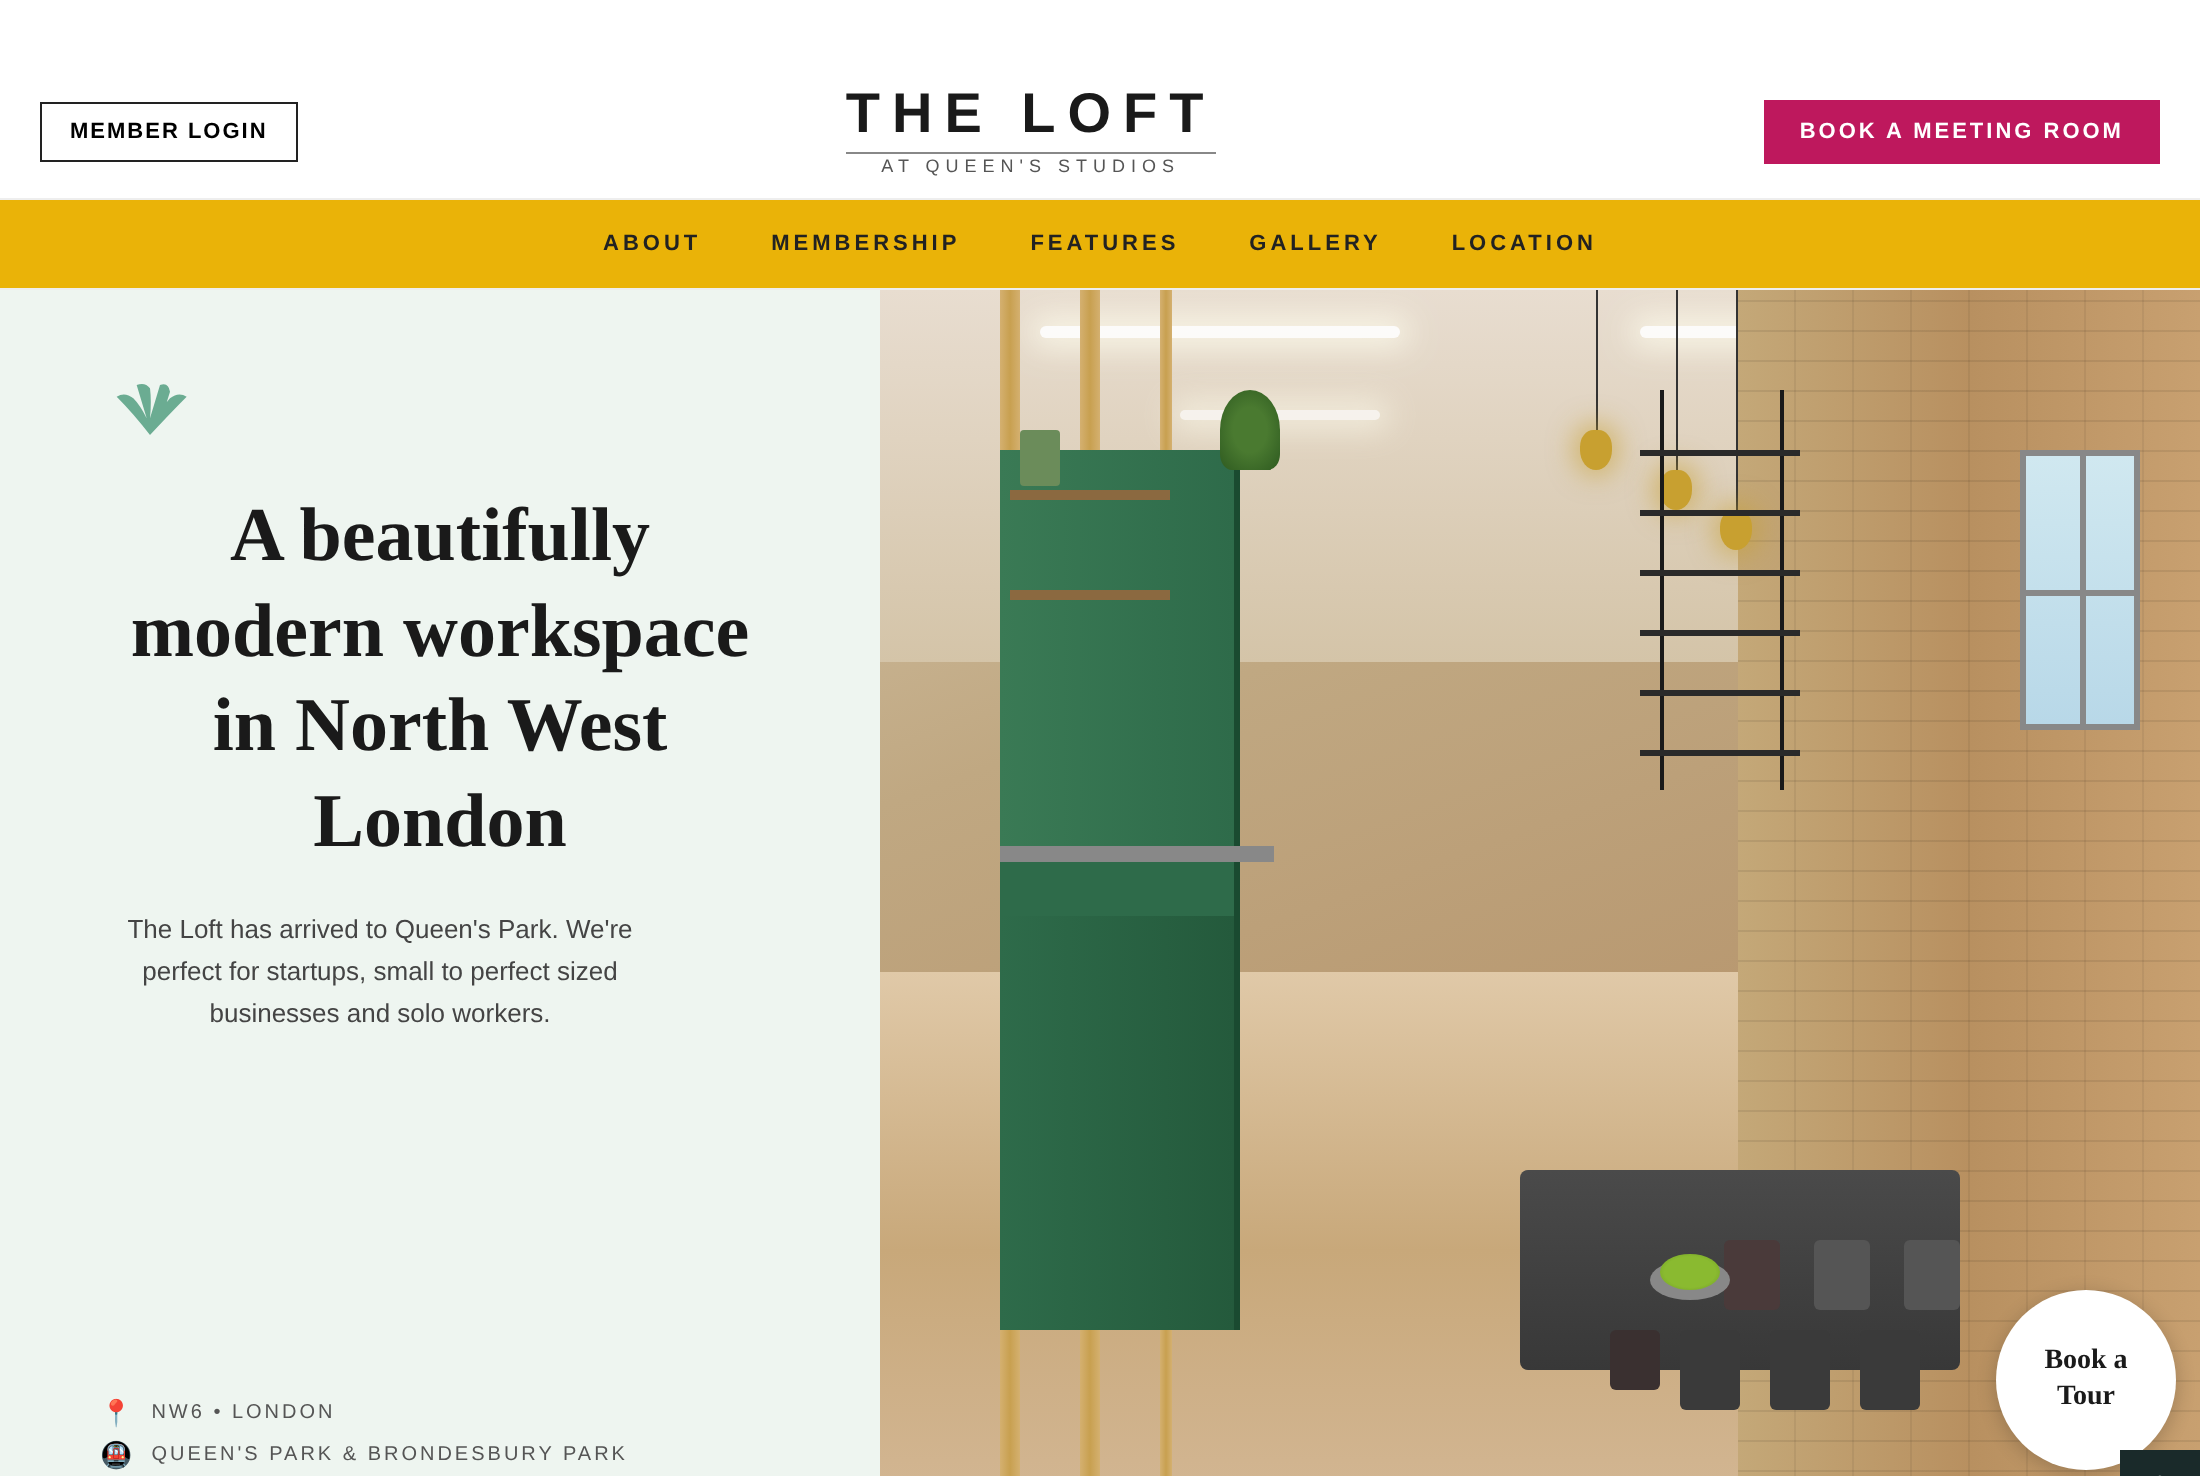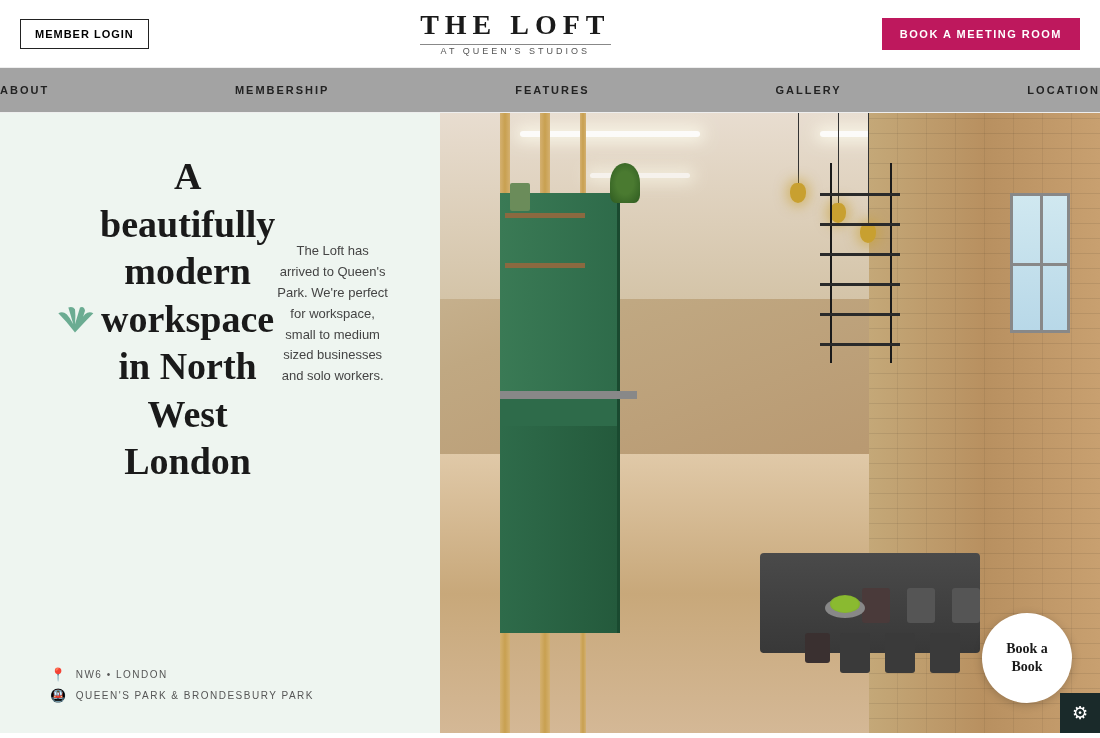--- a/index.html
+++ b/index.html
@@ -7,39 +7,40 @@
 
     
     .header {
       display: flex;
       align-items: center;
       justify-content: space-between;
       padding: 0 20px;
       height: 68px;
       border-bottom: 1px solid #eee;
       background: #fff;
+      margin-top: 32px;
     }
     .member-login-btn {
       border: 1.5px solid #222;
       background: transparent;
       padding: 8px 14px;
       font-size: 11px;
       letter-spacing: 1px;
       text-transform: uppercase;
       cursor: pointer;
       font-family: 'Arial', sans-serif;
       font-weight: 600;
     }
 
     .logo {
       text-align: center;
       line-height: 1.1;
     }
     .logo-main {
-      font-family: Liberation Serif, serif;
+      font-family: Liberation Sans, sans-serif;
       font-size: 28px;
       font-weight: 700;
       letter-spacing: 6px;
       color: #1a1a1a;
     }
     .logo-sub {
       font-size: 9px;
       letter-spacing: 3px;
       color: #555;
       text-transform: uppercase;
@@ -78,25 +79,25 @@
       letter-spacing: 1.5px;
       text-transform: uppercase;
       cursor: pointer;
       font-family: 'Arial', sans-serif;
       font-weight: 700;
     }
 
     
     .nav {
       display: flex;
-      justify-content: space-between;
-      gap: 24px;
+      justify-content: center;
+      gap: 35px;
       padding: 16px 0;
       border-bottom: 1px solid #eee;
-      background: #a3a3a3;
+      background: #eab308;
     }
     .nav-item {
       font-family: 'Arial', sans-serif;
       font-size: 11px;
       letter-spacing: 2px;
       text-transform: uppercase;
       color: #222;
       cursor: pointer;
       font-weight: 600;
       text-decoration: none;
@@ -115,22 +116,22 @@
       background: #eef5f0;
       display: flex;
       flex-direction: column;
       justify-content: space-between;
       padding: 40px 50px 30px 50px;
       position: relative;
     }
 
     .left-content {
       display: flex;
-      flex-direction: row;
-      align-items: center;
+      flex-direction: column;
+      align-items: flex-start;
       text-align: center;
     }
 
     .fan-icon {
       margin-bottom: 20px;
       color: #4a9a7a;
     }
 
     .hero-title {
       font-family: 'Georgia', serif;
@@ -385,21 +386,21 @@
       width: 30px;
       height: 18px;
       background: radial-gradient(ellipse, #8aba30 60%, #6a9a20 100%);
       border-radius: 50%;
     }
 
     
     .book-tour-circle {
       position: absolute;
       bottom: 30px;
-      right: 28px;
+      right: 12px;
       width: 90px;
       height: 90px;
       border-radius: 50%;
       background: #fff;
       display: flex;
       align-items: center;
       justify-content: center;
       text-align: center;
       cursor: pointer;
       box-shadow: 0 2px 10px rgba(0,0,0,0.2);
@@ -490,21 +491,21 @@
     <div class="left-content">
 
       <div class="fan-icon">
         <svg class="fan-svg" viewBox="0 0 60 40" fill="none" xmlns="http://www.w3.org/2000/svg">
           <path d="M30 38 Q20 25 10 15 Q15 12 20 16 Q24 20 28 28 Q25 18 22 8 Q27 6 30 10 Q31 18 30 28 Q33 18 36 8 Q41 6 42 12 Q40 20 36 28 Q38 20 42 16 Q47 12 52 15 Q42 25 30 38Z" fill="#4a9a7a" opacity="0.8"></path>
         </svg>
       </div>
 
       <h1 class="hero-title">A beautifully modern workspace in North West London</h1>
 
-      <p class="hero-subtitle">The Loft has arrived to Queen's Park. We're perfect for workspace, small to medium sized businesses and solo workers.</p>
+      <p class="hero-subtitle">The Loft has arrived to Queen's Park. We're perfect for startups, small to perfect sized businesses and solo workers.</p>
 
     </div>
 
     <div class="location-info">
       <div class="location-row">
         <span class="loc-icon">📍</span>
         <span>NW6 • LONDON</span>
       </div>
       <div class="location-row">
         <span class="loc-icon">🚇</span>
@@ -580,21 +581,21 @@
       <div class="chair" style="bottom:110px; right:165px; width:28px; height:35px; background:#555;"></div>
       <div class="chair" style="bottom:110px; right:210px; width:28px; height:35px; background:#4a3a3a;"></div>
       <div class="chair" style="bottom:70px; right:270px; width:25px; height:30px; background:#3a3030;"></div>
 
       <div class="fruit-bowl"></div>
       <div class="fruits"></div>
 
       <div class="book-tour-circle">
         <div class="book-tour-text">
           <span>Book a</span><br>
-          <span>Book</span>
+          <span>Tour</span>
         </div>
       </div>
 
       <div class="settings-gear">
         <span>⚙</span>
       </div>
 
     </div>
   </div>
 

